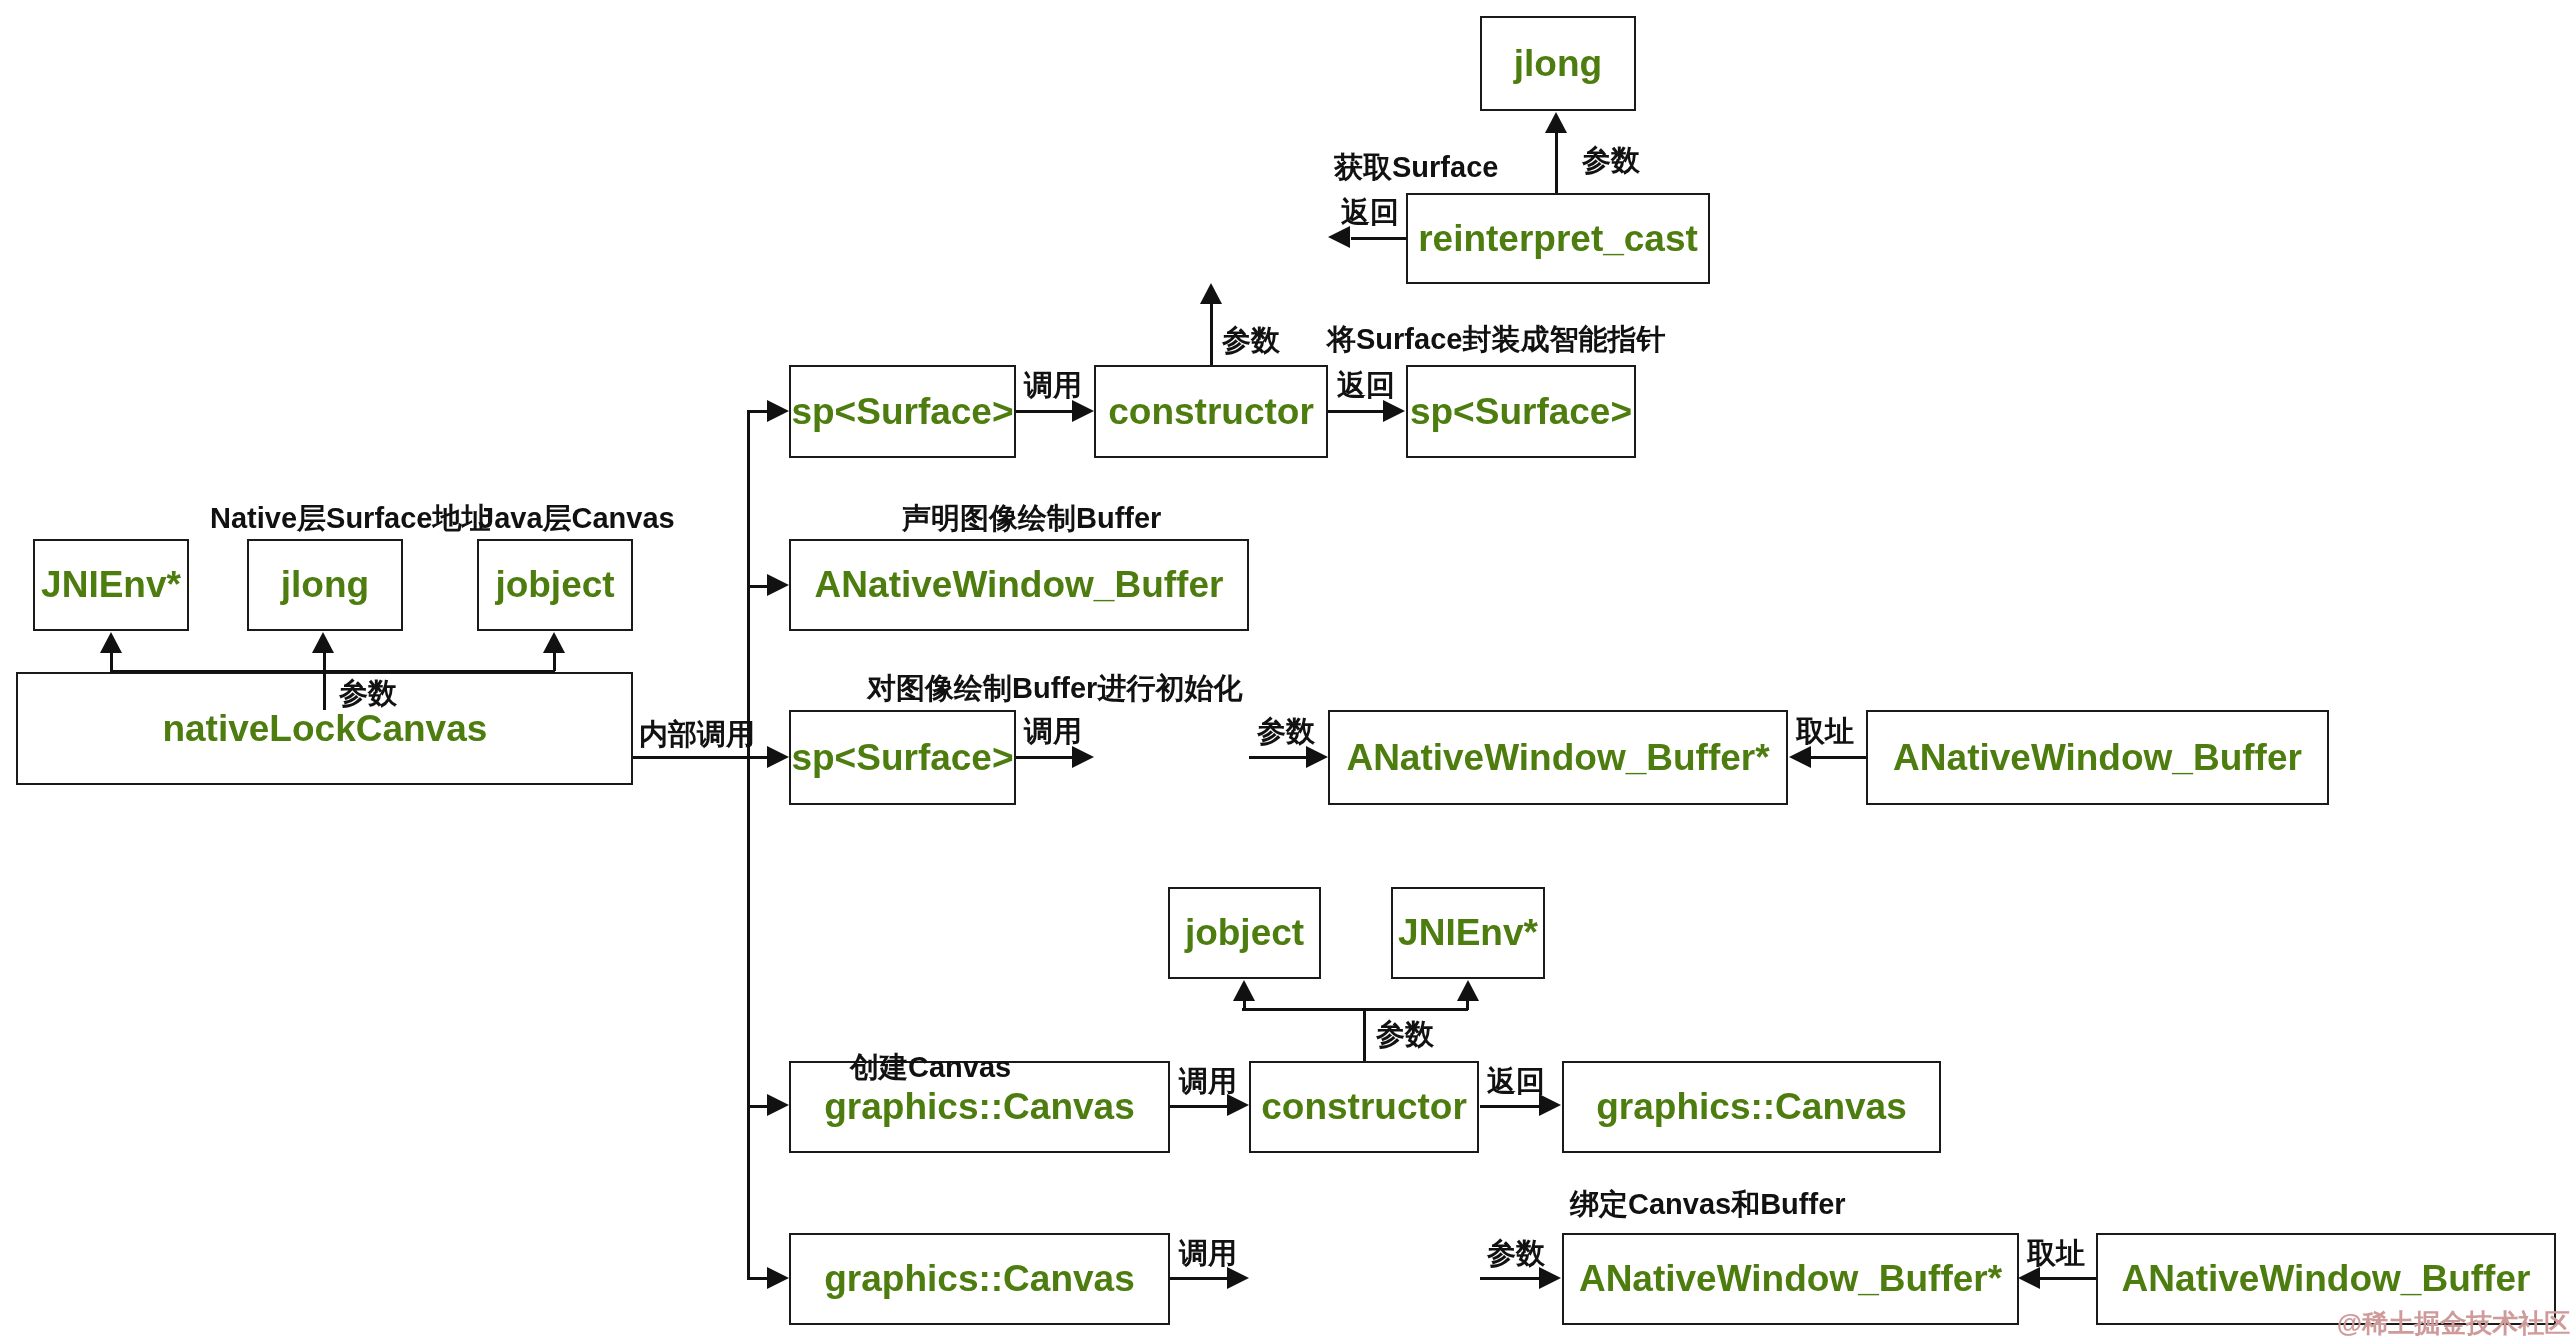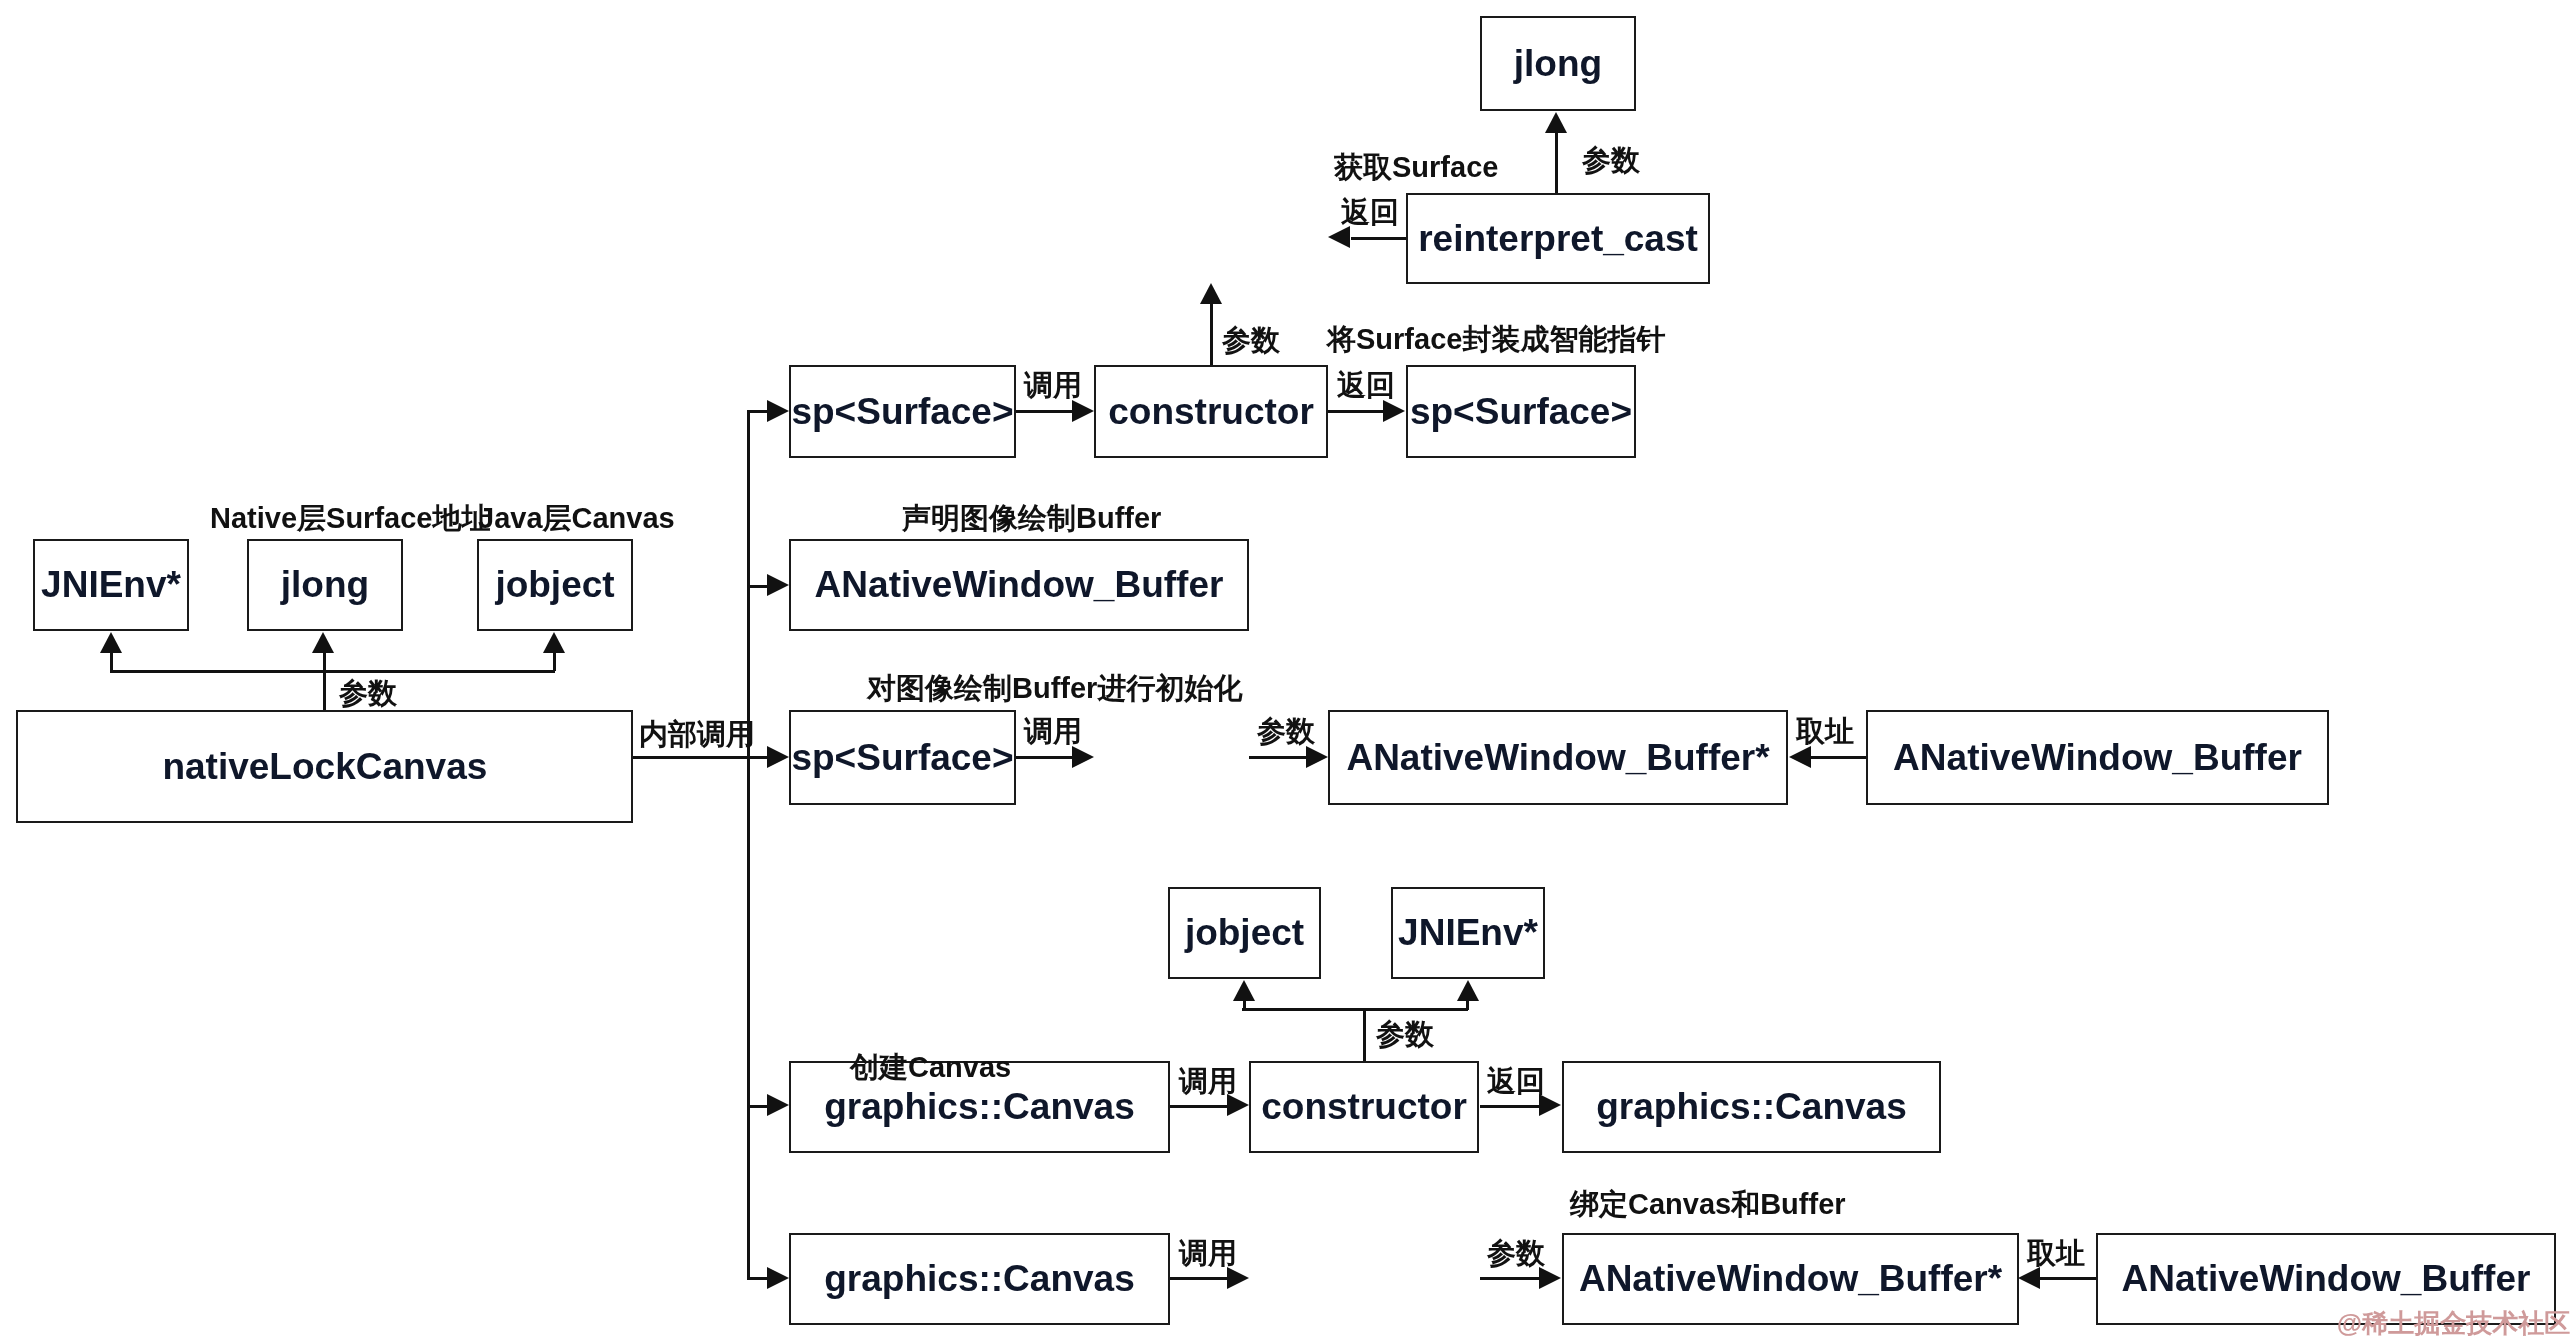--- a/index.html
+++ b/index.html
@@ -1,20 +1,20 @@
 <!DOCTYPE html>
 <html><head>
 <meta charset="utf-8">
 <style>
   html,body{margin:0;padding:0;background:#ffffff;}
   .stage{position:relative;width:2576px;height:1343px;background:#ffffff;
          font-family:"Liberation Sans","DejaVu Sans",sans-serif;overflow:hidden;}
   .node{position:absolute;background:#ffffff;border:2.9px solid #1a1a1a;
         display:flex;align-items:center;justify-content:center;
-        font-weight:700;font-size:37px;color:#0f172a;white-space:nowrap;box-sizing:border-box;text-align:right;}
+        font-weight:700;font-size:37px;color:#4d7c0f;white-space:nowrap;box-sizing:border-box;text-align:right;}
   .ann{position:absolute;font-size:29px;font-weight:600;color:#111;white-space:nowrap;}
   .ann.b{font-weight:700;}
   .hl{position:absolute;height:2.9px;background:#111;}
   .vl{position:absolute;width:2.9px;background:#111;}
   .ar{position:absolute;width:0;height:0;border-top:11.6px solid transparent;
       border-bottom:11.6px solid transparent;border-left:22px solid #111;}
   .al{position:absolute;width:0;height:0;border-top:11.6px solid transparent;
       border-bottom:11.6px solid transparent;border-right:22px solid #111;}
   .au{position:absolute;width:0;height:0;border-left:11.6px solid transparent;
       border-right:11.6px solid transparent;border-bottom:21px solid #111;}
@@ -30,21 +30,21 @@
 
   <div class="node" style="left:789px;top:365px;width:227px;height:93px">sp&lt;Surface&gt;</div>
   <div class="node" style="left:1094px;top:365px;width:234px;height:93px">constructor</div>
   <div class="node" style="left:1406px;top:365px;width:230px;height:93px">sp&lt;Surface&gt;</div>
 
   <div class="node" style="left:33px;top:539px;width:156px;height:92px">JNIEnv*</div>
   <div class="node" style="left:247px;top:539px;width:156px;height:92px">jlong</div>
   <div class="node" style="left:477px;top:539px;width:156px;height:92px">jobject</div>
   <div class="node" style="left:789px;top:539px;width:460px;height:92px">ANativeWindow_Buffer</div>
 
-  <div class="node" style="left:16.4px;top:710px;width:617px;height:113px">nativeLockCanvas</div>
+  <div class="node" style="left:16.4px;top:672px;width:617px;height:113px">nativeLockCanvas</div>
   <div class="node" style="left:789px;top:710px;width:227px;height:95px">sp&lt;Surface&gt;</div>
   <div class="node" style="left:1328px;top:710px;width:460px;height:95px">ANativeWindow_Buffer*</div>
   <div class="node" style="left:1866px;top:710px;width:463px;height:95px">ANativeWindow_Buffer</div>
 
   <div class="node" style="left:1168px;top:887px;width:153px;height:92px">jobject</div>
   <div class="node" style="left:1391px;top:887px;width:154px;height:92px">JNIEnv*</div>
 
   <div class="node" style="left:789px;top:1061px;width:381px;height:92px">graphics::Canvas</div>
   <div class="node" style="left:1249px;top:1061px;width:230px;height:92px">constructor</div>
   <div class="node" style="left:1562px;top:1061px;width:379px;height:92px">graphics::Canvas</div>

